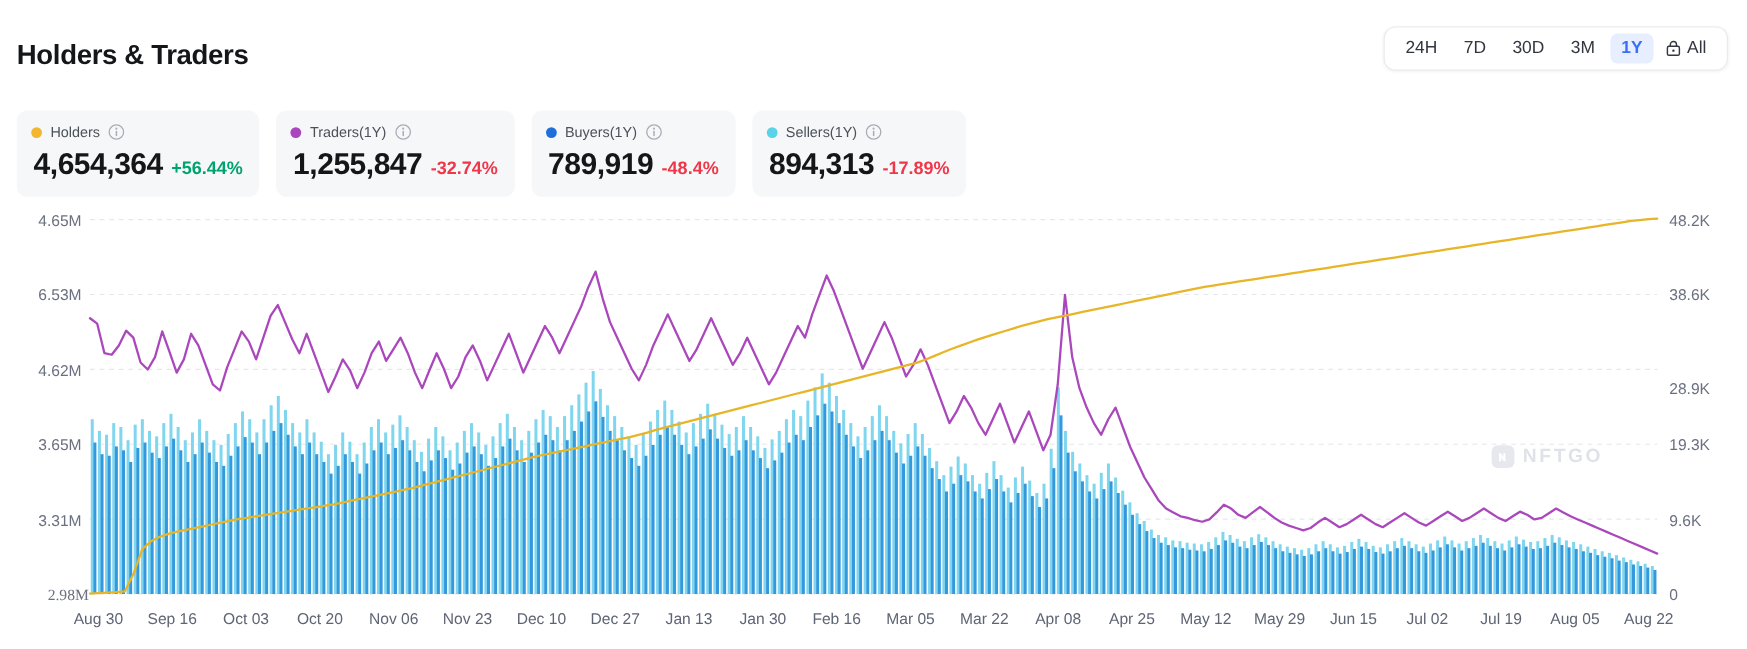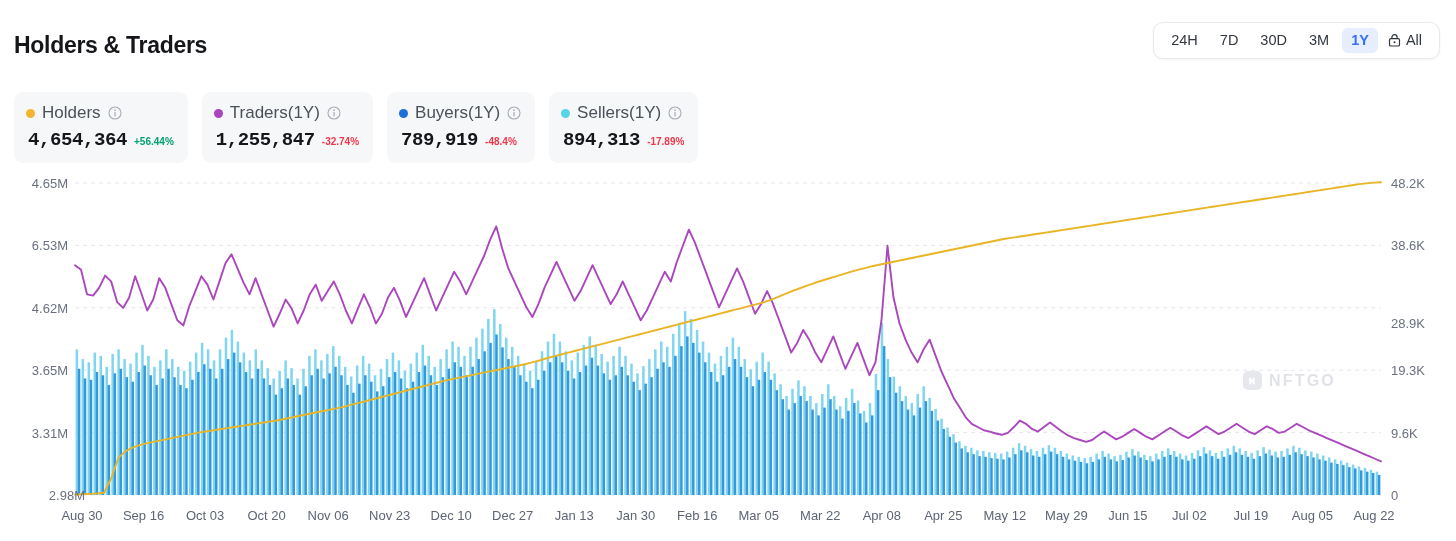--- a/index.html
+++ b/index.html
@@ -43,25 +43,25 @@
     position: absolute; left: 14px; top: 92px;
     display: flex; gap: 14px; align-items: stretch;
   }
   .legend-card {
     background: #f6f7f8; border-radius: 9px;
     padding: 11px 14px 12px 12px; min-width: 120px;
     display: flex; flex-direction: column; gap: 6px; cursor: pointer;
   }
   .lc-top { display: flex; align-items: center; gap: 7px; }
   .lc-dot { width: 9px; height: 9px; border-radius: 50%; flex: none; }
-  .lc-name { font-size: 17px; color: #4b5159; white-space: nowrap; }
+  .lc-name { font-size: 12px; color: #4b5159; white-space: nowrap; }
   .info-ico { flex: none; display: block; opacity: .55; }
   .lc-bot { display: flex; align-items: baseline; gap: 7px; padding-left: 2px; }
-  .lc-value { font-size: 19px; font-weight: bold; color: #14161a; letter-spacing: -.4px; white-space: nowrap; font-family: Liberation Mono, monospace; }
-  .lc-chg { font-size: 10px; font-weight: bold; white-space: nowrap; }
+  .lc-value { font-size: 25px; font-weight: bold; color: #14161a; letter-spacing: -.4px; white-space: nowrap; }
+  .lc-chg { font-size: 15px; font-weight: bold; white-space: nowrap; }
   .chg-up { color: #00a36c; }
   .chg-down { color: #f0374a; }
 
   
   .chart-wrap { position: absolute; left: 0; top: 168px; width: 1456px; height: 373px; }
   .axis-label {
     position: absolute; font-size: 13px; color: #6a7080;
     white-space: nowrap; line-height: 1;
   }
   .axis-left  { text-align: right; }
@@ -629,21 +629,21 @@
     </svg>
   <div class="watermark">
     <span class="wm-badge">
       <svg width="12" height="12" viewBox="0 0 12 12">
           <path d="M2.2 9.3V2.7h1.5l2.1 3.1V2.7h1.8v6.6H6.1L4 6.2v3.1z" fill="#fff"></path>
         </svg>
     </span>
     <span class="wm-text">NFTGO</span>
   </div>
   <div id="axes">
-      <div class="axis-label axis-left" style="left: 17px; width: 68px; top: 321px;">2.98M</div>
+      <div class="axis-label axis-left" style="left: 6px; width: 68px; top: 321px; font-family: Liberation Serif, serif;">2.98M</div>
       <div class="axis-label axis-right" style="left: 1391px; top: 321px;">0</div>
       <div class="axis-label axis-left" style="left: 0px; width: 68px; top: 258.6px;">3.31M</div>
       <div class="axis-label axis-right" style="left: 1391px; top: 258.6px;">9.6K</div>
       <div class="axis-label axis-left" style="left: 0px; width: 68px; top: 196.2px;">3.65M</div>
       <div class="axis-label axis-right" style="left: 1391px; top: 196.2px;">19.3K</div>
       <div class="axis-label axis-left" style="left: 0px; width: 68px; top: 133.8px;">4.62M</div>
       <div class="axis-label axis-right" style="left: 1391px; top: 133.8px; margin-top: 15px;">28.9K</div>
       <div class="axis-label axis-left" style="left: 0px; width: 68px; top: 71.4px;">6.53M</div>
       <div class="axis-label axis-right" style="left: 1391px; top: 71.4px;">38.6K</div>
       <div class="axis-label axis-left" style="left: 0px; width: 68px; top: 9px;">4.65M</div>

